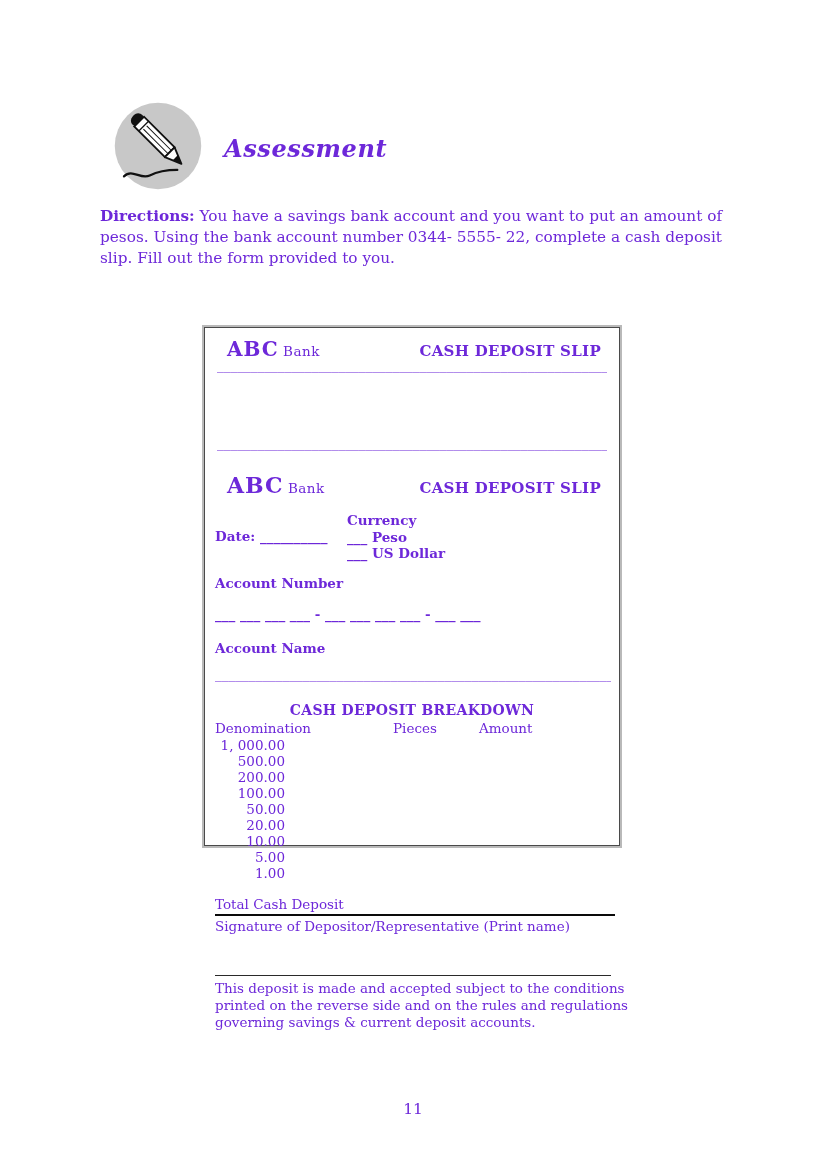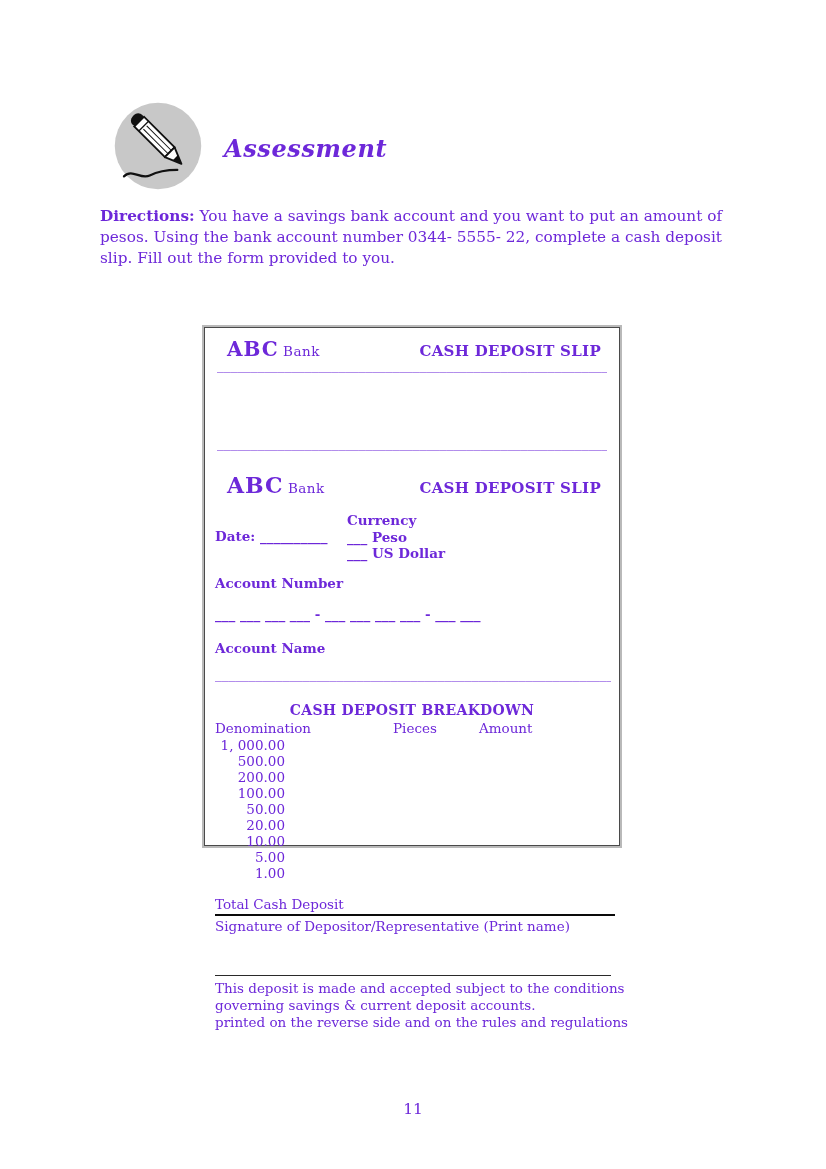--- a/index.html
+++ b/index.html
@@ -136,20 +136,20 @@
       <div>1.00</div>
     </div>
 
     <div class="abs" style="top:568px;left:10px;">Total Cash Deposit</div>
     <div class="abs thick-rule" style="top:586px;"></div>
     <div class="abs" style="top:590px;left:10px;white-space:nowrap;">Signature of Depositor/Representative (Print name)</div>
 
     <div class="abs thin-rule" style="top:647px;"></div>
     <div class="abs conditions" style="top:652px;">
       <div>This deposit is made and accepted subject to the conditions</div>
+      <div>printed on the reverse side and on the rules and regulations</div>
       <div>governing savings &amp; current deposit accounts.</div>
-      <div>printed on the reverse side and on the rules and regulations</div>
     </div>
   </div>
 
   <div class="page-number">11</div>
 
 </div>
 
 </body></html>

